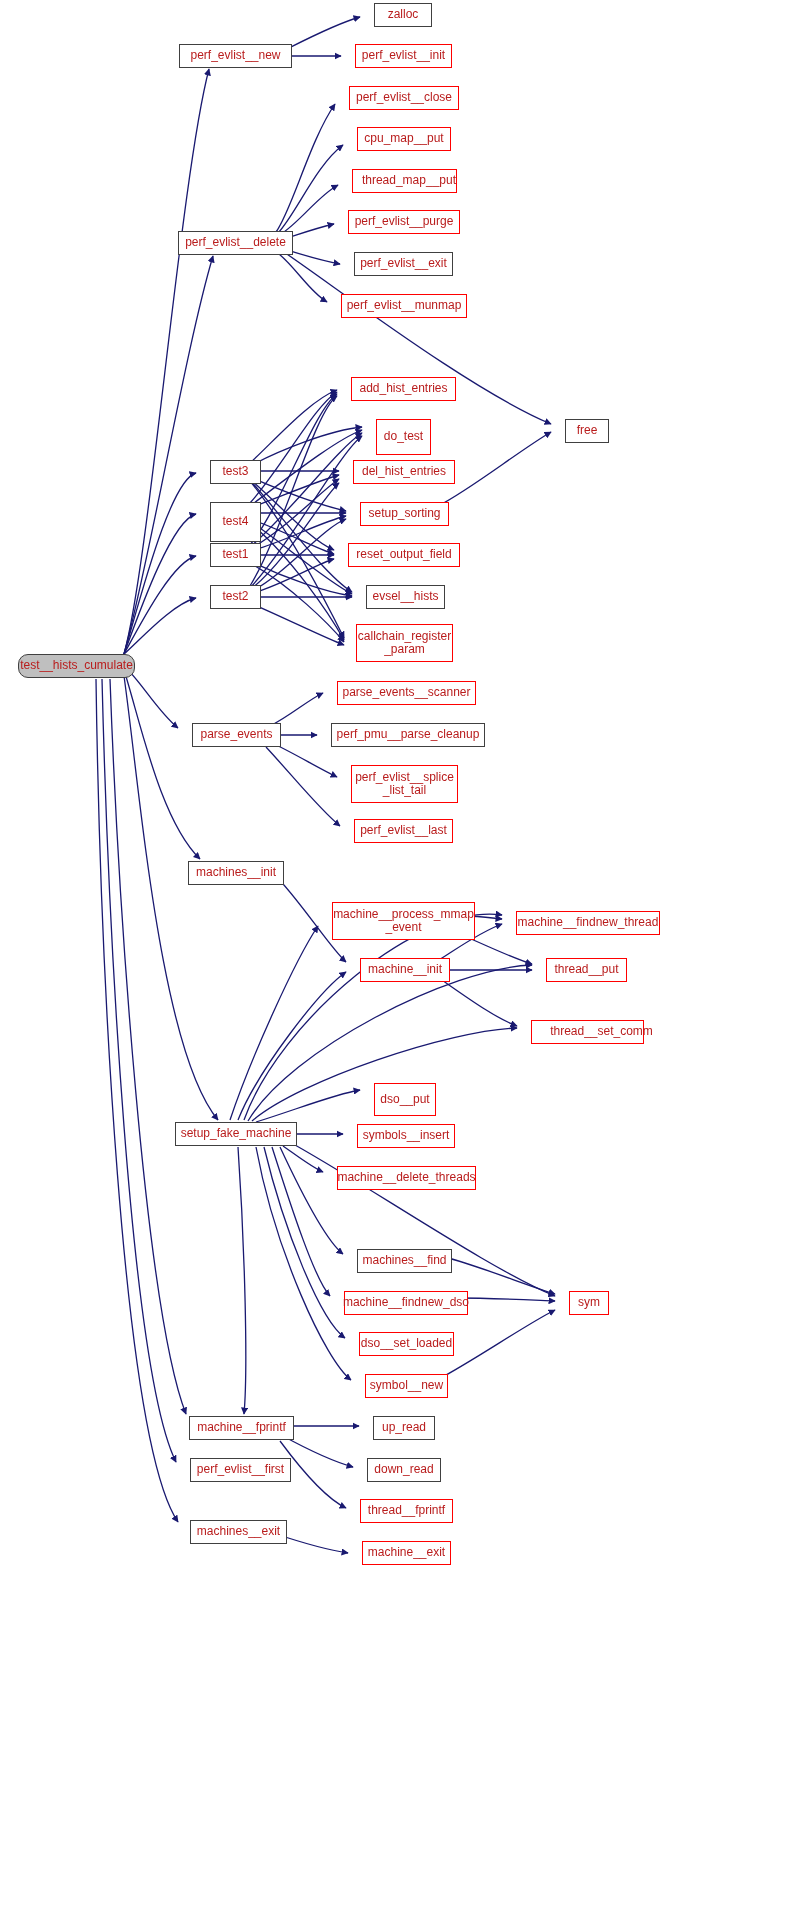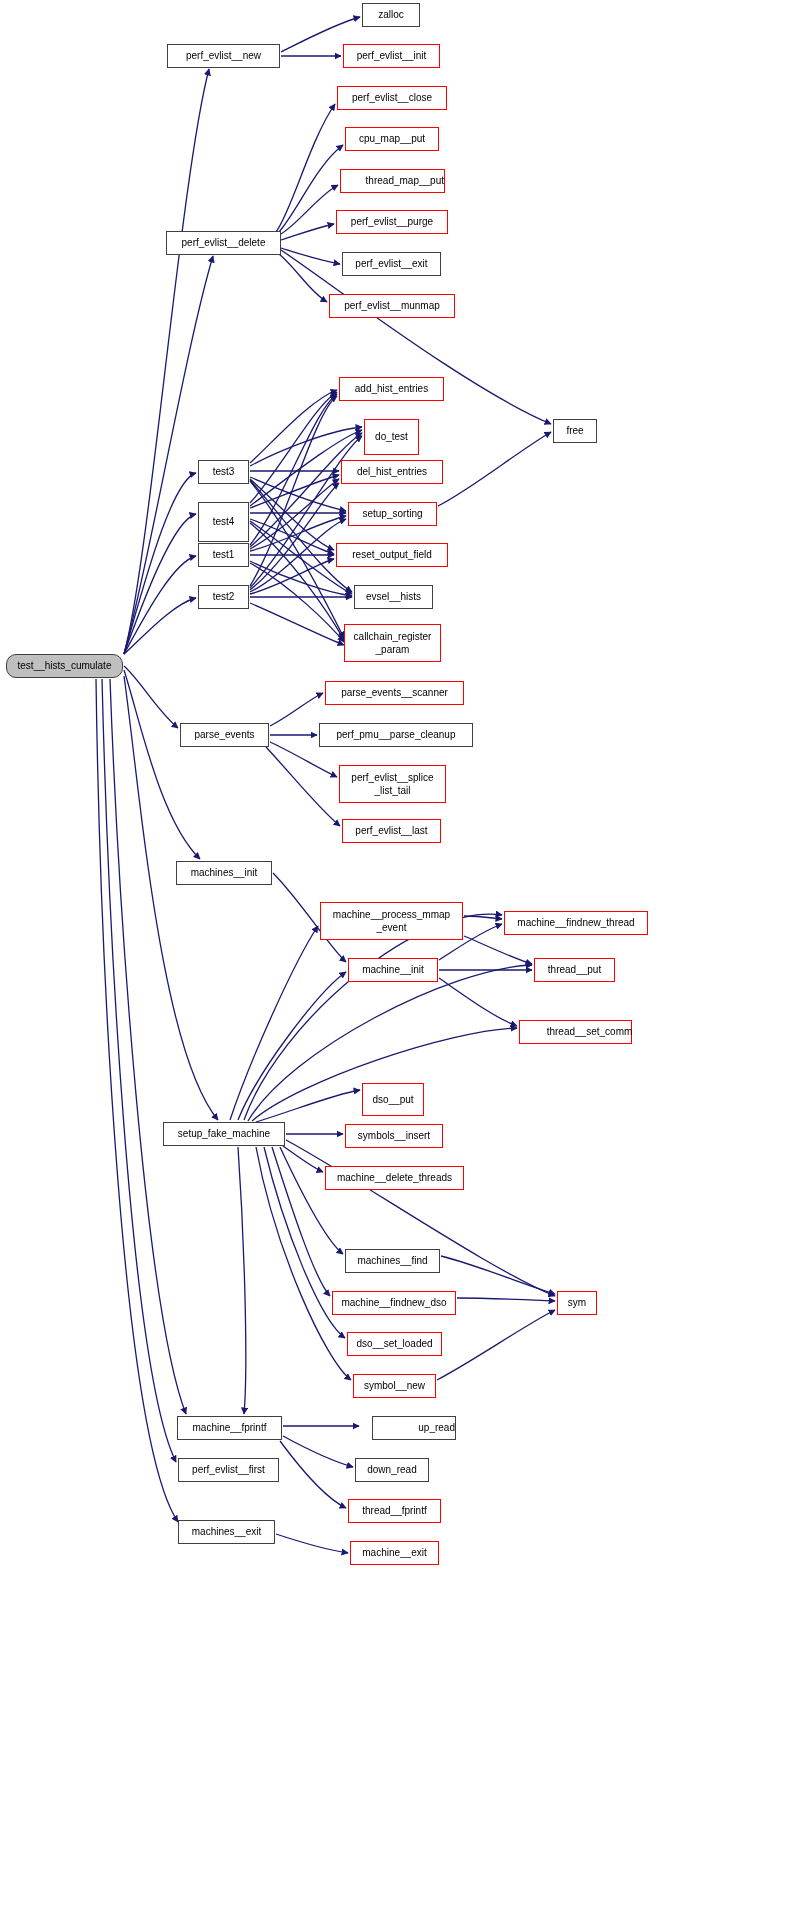--- a/index.html
+++ b/index.html
@@ -9,27 +9,28 @@
     background:#ffffff;
     font-family:"Liberation Sans", sans-serif;
     overflow:hidden;
   }
   svg#edges{position:absolute;left:0;top:0;width:792px;height:1909px;}
   .node{
     position:absolute;
     box-sizing:border-box;
     display:flex;align-items:center;justify-content:center;
     text-align:center;
-    font-size:10px;
+    font-size:12px;
     line-height:13.5px;
-    color:#000000;
+    color:#b91c1c;
     background:#ffffff;
     white-space:pre-line;
     letter-spacing:0px;
     z-index:5;
+    margin-left:12px;
   }
   .node.black{border:1px solid #404040;}
   .node.red{border:1px solid #ff0000;}
   .node.root{border:1px solid #404040;background:#bfbfbf;}
   .node-label{pointer-events:none;}
 </style>
 </head>
 <body>
 
 <div id="canvas">
@@ -166,21 +167,21 @@
       <div class="node black" style="left: 163px; top: 1122px; width: 122px; height: 24px;"><span class="node-label">setup_fake_machine</span></div>
       <div class="node red" style="left: 362px; top: 1083px; width: 62px; height: 33px;"><span class="node-label">dso__put</span></div>
       <div class="node red" style="left: 345px; top: 1124px; width: 98px; height: 24px;"><span class="node-label">symbols__insert</span></div>
       <div class="node red" style="left: 325px; top: 1166px; width: 139px; height: 24px;"><span class="node-label">machine__delete_threads</span></div>
       <div class="node black" style="left: 345px; top: 1249px; width: 95px; height: 24px;"><span class="node-label">machines__find</span></div>
       <div class="node red" style="left: 332px; top: 1291px; width: 124px; height: 24px;"><span class="node-label">machine__findnew_dso</span></div>
       <div class="node red" style="left: 347px; top: 1332px; width: 95px; height: 24px;"><span class="node-label">dso__set_loaded</span></div>
       <div class="node red" style="left: 353px; top: 1374px; width: 83px; height: 24px;"><span class="node-label">symbol__new</span></div>
       <div class="node red" style="left: 557px; top: 1291px; width: 40px; height: 24px;"><span class="node-label">sym</span></div>
       <div class="node black" style="left: 177px; top: 1416px; width: 105px; height: 24px;"><span class="node-label">machine__fprintf</span></div>
-      <div class="node black" style="left: 372px; top: 1416px; width: 84px; height: 24px; justify-content: flex-end;"><span class="node-label">up_read</span></div>
+      <div class="node black" style="left: 361px; top: 1416px; width: 62px; height: 24px;"><span class="node-label">up_read</span></div>
       <div class="node black" style="left: 355px; top: 1458px; width: 74px; height: 24px;"><span class="node-label">down_read</span></div>
       <div class="node black" style="left: 178px; top: 1458px; width: 101px; height: 24px;"><span class="node-label">perf_evlist__first</span></div>
       <div class="node red" style="left: 348px; top: 1499px; width: 93px; height: 24px;"><span class="node-label">thread__fprintf</span></div>
       <div class="node black" style="left: 178px; top: 1520px; width: 97px; height: 24px;"><span class="node-label">machines__exit</span></div>
       <div class="node red" style="left: 350px; top: 1541px; width: 89px; height: 24px;"><span class="node-label">machine__exit</span></div>
     </div>
 
 </div>
 
 </body></html>

